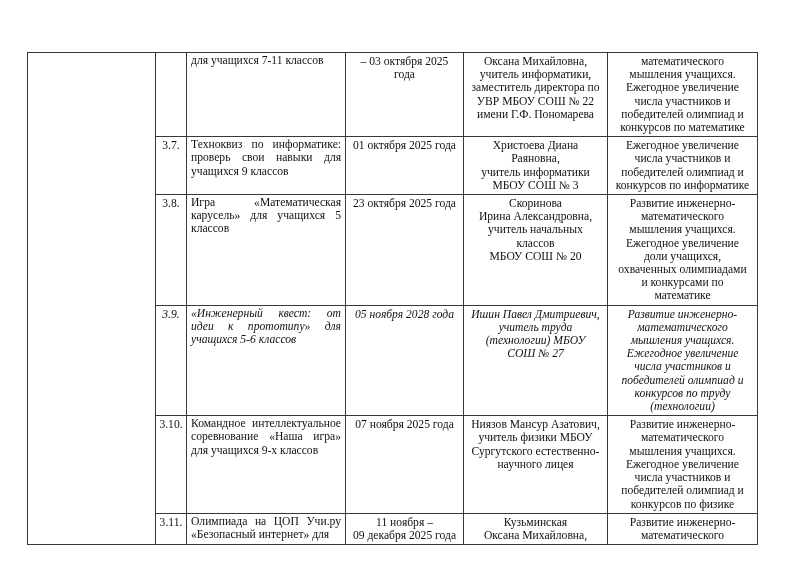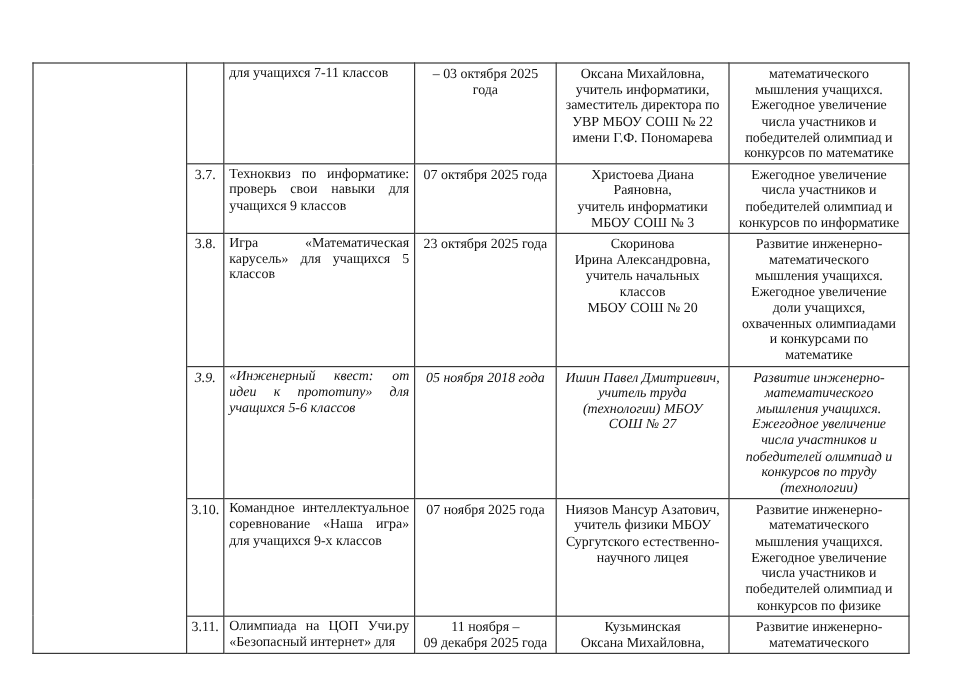--- a/index.html
+++ b/index.html
@@ -85,21 +85,21 @@
         <td class="cell-result">математического
 мышления учащихся.
 Ежегодное увеличение
 числа участников и
 победителей олимпиад и
 конкурсов по математике</td>
       </tr>
       <tr class="r1">
         <td class="cell-num">3.7.</td>
         <td class="cell-event">Техноквиз по информатике: проверь свои навыки для учащихся 9 классов</td>
-        <td class="cell-date">07 октября 2025 года</td>
+        <td class="cell-date">01 октября 2025 года</td>
         <td class="cell-person">Христоева Диана
 Раяновна,
 учитель информатики
 МБОУ СОШ № 3</td>
         <td class="cell-result">Ежегодное увеличение
 числа участников и
 победителей олимпиад и
 конкурсов по информатике</td>
       </tr>
       <tr class="r2">
@@ -116,21 +116,21 @@
 мышления учащихся.
 Ежегодное увеличение
 доли учащихся,
 охваченных олимпиадами
 и конкурсами по
 математике</td>
       </tr>
       <tr class="r3">
         <td class="cell-num">3.9.</td>
         <td class="cell-event">«Инженерный квест: от идеи к прототипу» для учащихся 5-6 классов</td>
-        <td class="cell-date">05 ноября 2018 года</td>
+        <td class="cell-date">05 ноября 2028 года</td>
         <td class="cell-person">Ишин Павел Дмитриевич,
 учитель труда
 (технологии) МБОУ
 СОШ № 27</td>
         <td class="cell-result">Развитие инженерно-
 математического
 мышления учащихся.
 Ежегодное увеличение
 числа участников и
 победителей олимпиад и

